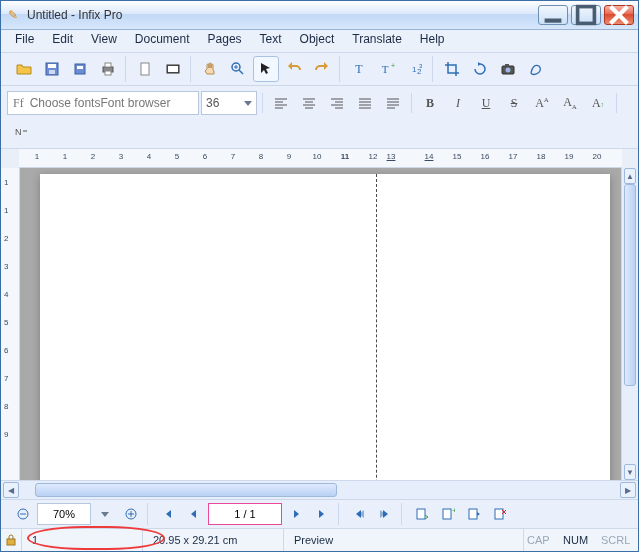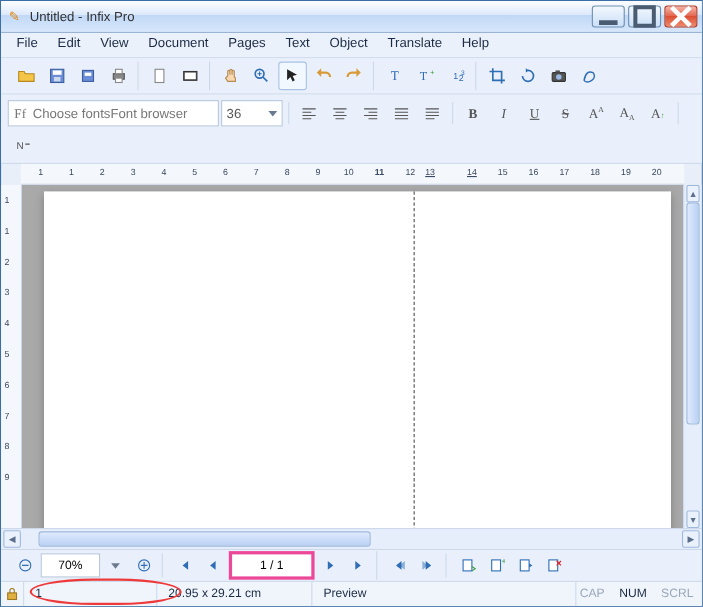--- a/index.html
+++ b/index.html
@@ -39,21 +39,21 @@
 .scroll-h{height:18px;background:#e6eefb;border-top:1px solid #cdd9ea;display:flex;align-items:center;position:relative}
 .scroll-h .track{flex:1;position:relative;height:14px;margin-right:18px}
 .scroll-h .thumb{position:absolute;top:0;bottom:0;left:16px;width:300px;background:linear-gradient(#dfeafe,#b9d1f3);border:1px solid #9fb9db;border-radius:3px}
 .scroll-h .arrow{width:14px;height:14px;display:flex;align-items:center;justify-content:center;color:#5a6e8a;border:1px solid #9fb9db;border-radius:2px;background:#e9f1fd;margin-left:2px;font-size:8px}
 .navbar{height:28px;background:#e9f0fb;border-top:1px solid #cdd9ea;display:flex;align-items:center;padding:0 6px;gap:4px}
 .nav-group{display:flex;align-items:center;gap:2px;padding:0 4px;border-right:1px solid #cdd9ea}
 .nav-group:last-child{border-right:none}
 .nav-btn{width:22px;height:20px;display:flex;align-items:center;justify-content:center;color:#2f6db5;border:1px solid transparent;border-radius:3px}
 .nav-btn svg{width:14px;height:14px}
 .zoom-box{width:52px;height:20px;border:1px solid #b7c8de;background:#fff;display:flex;align-items:center;justify-content:center;font-size:11px}
-.page-box{width:72px;height:20px;border:3px solid #ec4899;background:#fff;display:flex;align-items:center;justify-content:center;font-size:11px}
+.page-box{width:72px;height:20px;border:1px solid #ec4899;background:#fff;display:flex;align-items:center;justify-content:center;font-size:11px}
 .statusbar{height:22px;background:#f0f5fc;border-top:1px solid #cdd9ea;display:flex;align-items:center;font-size:11px;color:#1b2b44}
 .statusbar .cell{padding:0 10px;border-right:1px solid #cdd9ea;height:100%;display:flex;align-items:center;white-space:nowrap}
 .statusbar .cell.flex{flex:1}
 .annot-circle{position:absolute;left:26px;bottom:1px;width:134px;height:20px;border:2px solid #ee3a3a;border-radius:50%/60%;pointer-events:none}
 .lock-cell{width:20px;display:flex;align-items:center;justify-content:center;border-right:1px solid #cdd9ea;height:100%}
 .caps{color:#9aa7b8}
 .num{color:#1b2b44}
 .sep{width:1px;height:20px;background:#cdd9ea;margin:0 3px}
 </style>
 </head>

